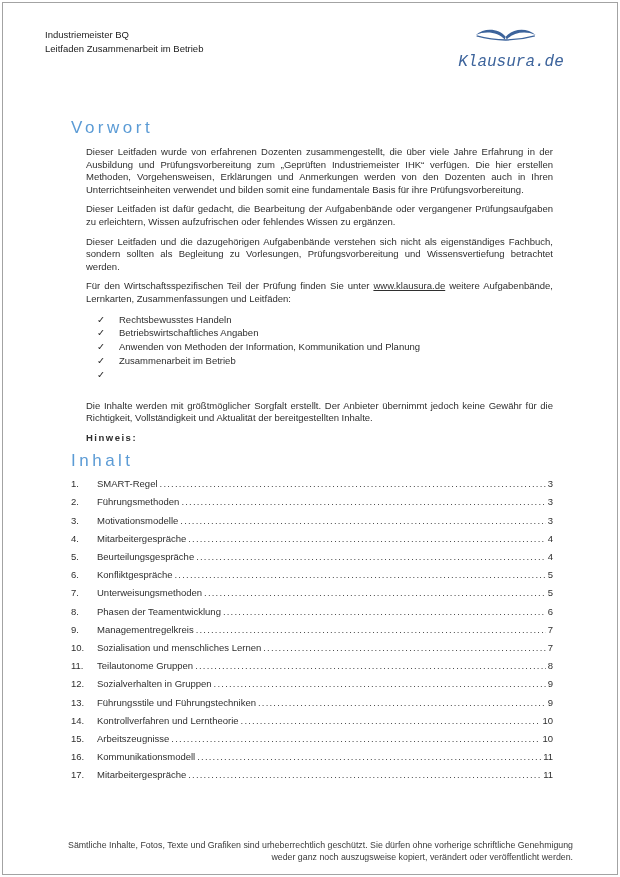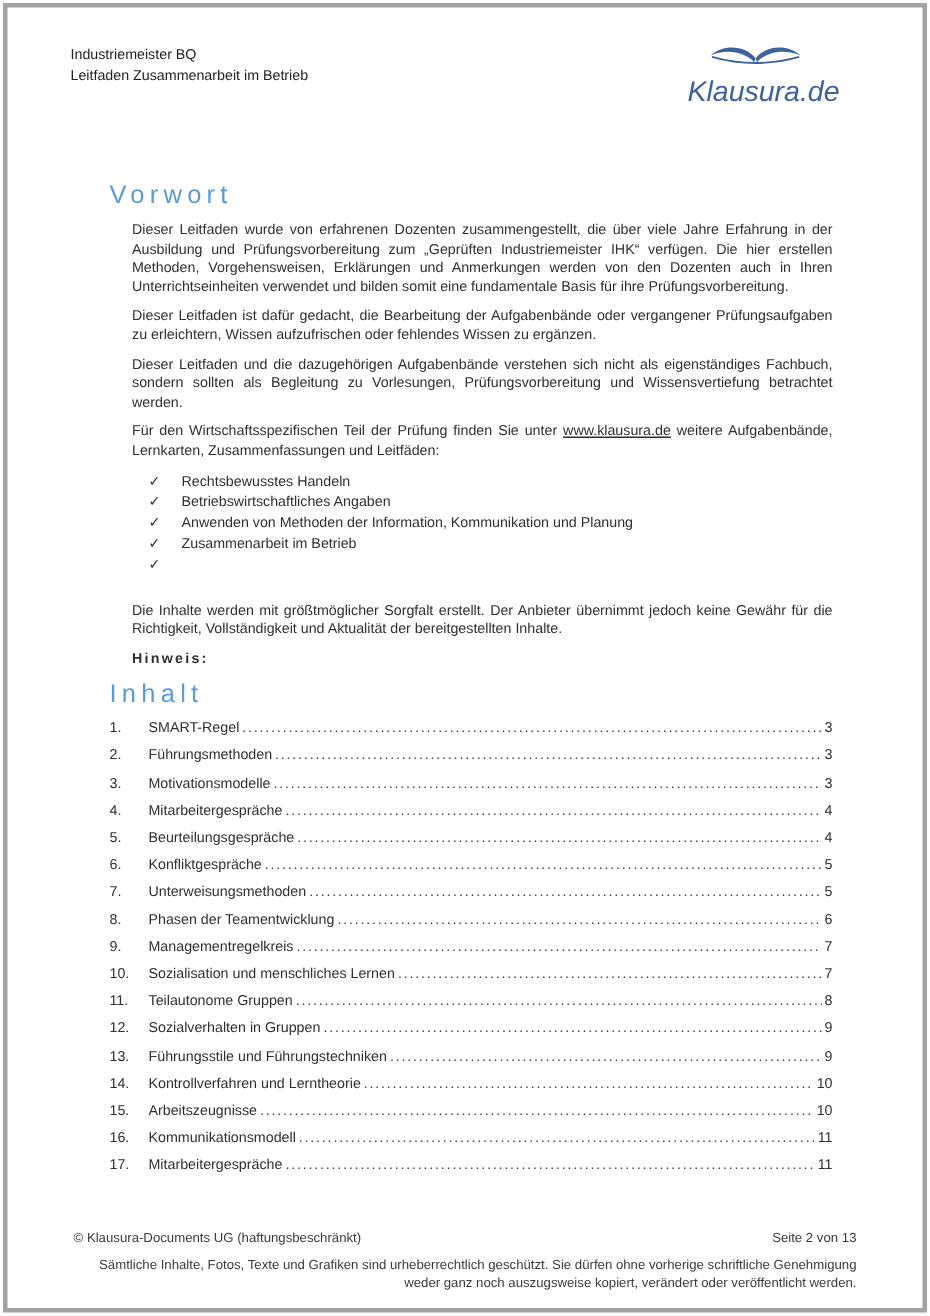--- a/index.html
+++ b/index.html
@@ -5,21 +5,21 @@
   html, body { margin: 0; padding: 0; }
   body {
     width: 620px; height: 877px;
     background: #ffffff;
     font-family: "Liberation Sans", sans-serif;
     position: relative;
     -webkit-font-smoothing: antialiased;
   }
   .page {
     position: absolute; inset: 2px;
-    border: 3px solid #a3a3a3;
+    border: 1px solid #a3a3a3;
     background: #fff;
     overflow: hidden;
   }
 
   
   .header-left {
     position: absolute; top: 25px; left: 42px;
     font-size: 9.5px; line-height: 13.5px; color: #222;
   }
   .logo {
@@ -27,23 +27,23 @@
     width: 140px; height: 46px;
   }
   .logo-book {
     position: absolute; top: 0; left: 50%;
     transform: translateX(-58%);
     width: 66px; height: 20px;
   }
   .logo-text {
     position: absolute; bottom: 0; left: 0; width: 100%;
     text-align: center;
-    font-family: Liberation Sans, sans-serif;
+    font-family: Liberation Mono, monospace;
     font-style: italic;
-    font-size: 19px;
+    font-size: 16px;
     color: #3c639b;
     white-space: nowrap;
   }
 
   
   .content {
     position: absolute; left: 68px; top: 99px; width: 482px;
     color: #2f2f2f;
   }
   h1.sec {
@@ -259,20 +259,16 @@
       <div class="toc-row">
         <span class="toc-num">17.</span>
         <span class="toc-label">Mitarbeitergespräche</span>
         <span class="toc-leader"></span>
         <span class="toc-page">11</span>
       </div>
     </div>
   </div>
 
   <div class="footer">
-    <div class="footer-row">
-      <span>© Klausura-Documents UG (haftungsbeschränkt)</span>
-      <span>Seite 2 von 13</span>
-    </div>
     <div class="disclaimer">Sämtliche Inhalte, Fotos, Texte und Grafiken sind urheberrechtlich geschützt. Sie dürfen ohne vorherige schriftliche Genehmigung weder ganz noch auszugsweise kopiert, verändert oder veröffentlicht werden.</div>
   </div>
 
 </div>
 
 </body></html>

